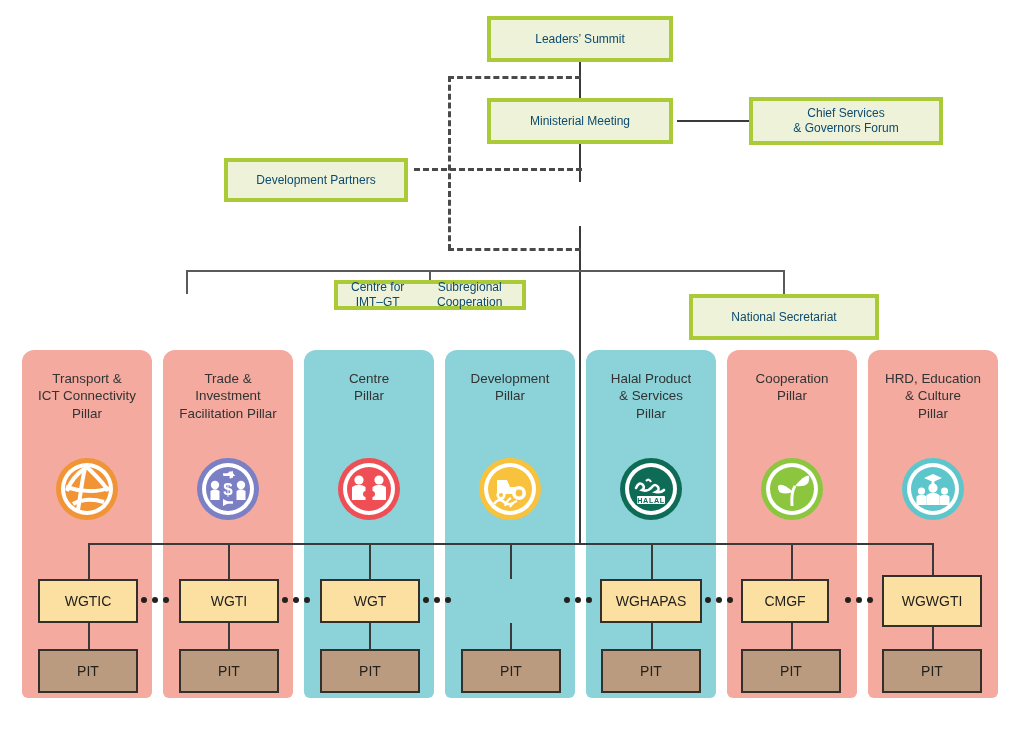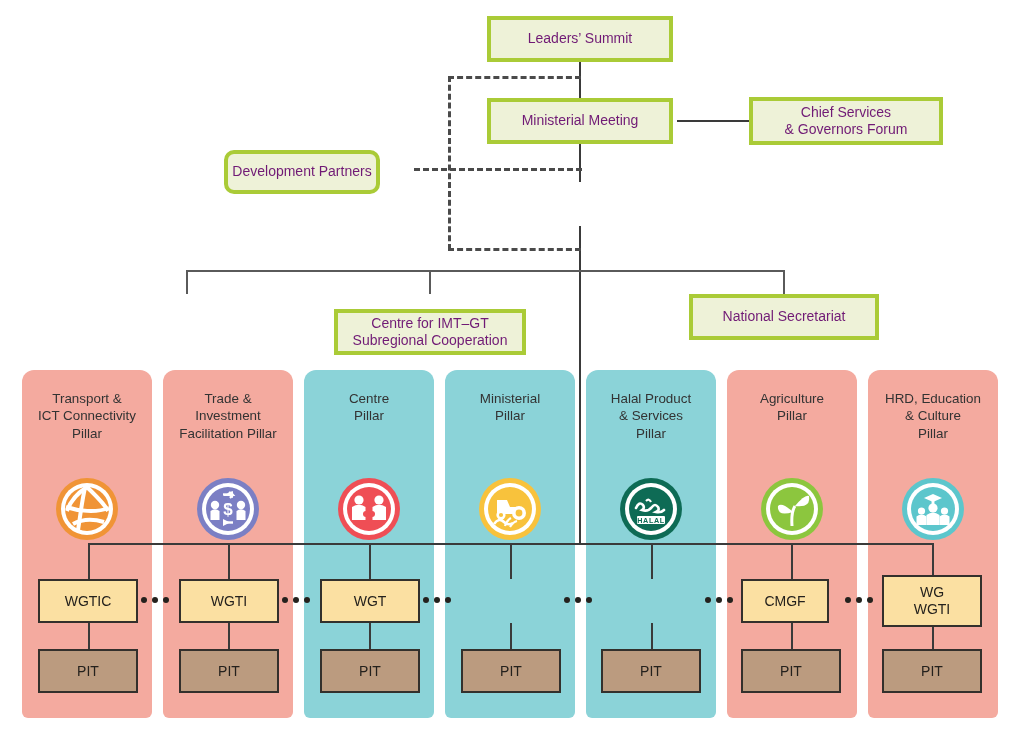--- a/index.html
+++ b/index.html
@@ -2,33 +2,33 @@
 <html><head>
 <meta charset="utf-8">
 <style>
   html,body{margin:0;padding:0;background:#ffffff;}
   body{font-family:"Liberation Sans",sans-serif;}
   #stage{position:relative;width:1024px;height:735px;background:#ffffff;overflow:hidden;}
 
   
   .gbox{position:absolute;background:#eef2d8;border:4px solid #aacb37;
         display:flex;align-items:center;justify-content:center;text-align:center;
-        color:#701a75;font-size:14px;line-height:1.24;box-sizing:border-box;z-index:6;}
+        color:#0c4a6e;font-size:12px;line-height:1.24;box-sizing:border-box;z-index:6;}
   .gbox span{display:block;}
 
   
   .ln{position:absolute;background:#3a3a3a;z-index:3;}
   .ln.v{width:2px;}
   .ln.h{height:2px;}
   .ln.thin{background:#5a5a5a;}
   .dash-v{position:absolute;width:0;border-left:3px dashed #4a4a4a;z-index:4;}
   .dash-h{position:absolute;height:0;border-top:3px dashed #4a4a4a;z-index:4;}
 
   
-  .pillar{position:absolute;top:370px;height:348px;border-radius:12px 12px 6px 6px;z-index:1;}
+  .pillar{position:absolute;top:350px;height:348px;border-radius:12px 12px 6px 6px;z-index:1;}
   .pillar.pink{background:#f4aa9f;}
   .pillar.teal{background:#8bd3d8;}
   .p-title{position:absolute;left:4px;right:4px;top:20px;text-align:center;
            font-size:13.4px;line-height:1.30;color:#333;font-weight:400;}
 
   
   .icon{position:absolute;left:50%;transform:translateX(-50%);top:108px;
         width:62px;height:62px;border-radius:50%;display:flex;align-items:center;
         justify-content:center;z-index:2;}
   .icon svg{display:block;}
@@ -73,26 +73,26 @@
   <div class="gbox" style="left:487px;top:98px;width:186px;height:46px;">
     <span>Ministerial Meeting</span>
   </div>
 
 
   <div class="gbox" style="left:749px;top:97px;width:194px;height:48px;flex-direction:column;">
     <span>Chief Services</span>
     <span>&amp; Governors Forum</span>
   </div>
 
-  <div class="gbox" style="left:224px;top:150px;width:156px;height:44px;border-radius:10px;">
+  <div class="gbox" style="left:224px;top:158px;width:184px;height:44px;">
     <span>Development Partners</span>
   </div>
 
 
-  <div class="gbox" style="left:334px;top:309px;width:192px;height:46px;flex-direction:column;">
+  <div class="gbox" style="left:334px;top:280px;width:192px;height:30px;flex-direction:row;">
     <span>Centre for IMT–GT</span>
     <span>Subregional Cooperation</span>
   </div>
 
   <div class="gbox" style="left:689px;top:294px;width:190px;height:46px;">
     <span>National Secretariat</span>
   </div>
 
   <div class="pillar pink" style="left:22px;width:130px;">
     <div class="p-title">
@@ -155,21 +155,21 @@
         <path d="M14 29 q7-4.5 13.5 0 l0 13 h-13.5 z" fill="#fff"></path>
         <path d="M34.5 29 q6.5-4.5 13.5 0 l0 13 h-13.5 z" fill="#fff"></path>
         <path d="M25 35 q6 5 12 0 q-6 8 -12 0" fill="#ef4e55"></path>
         <rect x="25" y="33" width="12" height="6" rx="3" fill="#ef4e55"></rect>
       </svg>
     </div>
   </div>
 
   <div class="pillar teal" style="left:445px;width:130px;">
     <div class="p-title">
-      <div>Ministerial</div>
+      <div>Development</div>
       <div>Pillar</div>
     </div>
     <div class="icon">
       <svg width="62" height="62" viewBox="0 0 62 62">
         <circle cx="31" cy="31" r="31" fill="#f8c23c"></circle>
         <circle cx="31" cy="31" r="26" fill="#fff"></circle>
         <circle cx="31" cy="31" r="22" fill="#f8c23c"></circle>
         <path d="M18 22 h10 l3 7 h9 v7 h-22 z" fill="#fff"></path>
         <circle cx="40" cy="35" r="7" fill="#fff"></circle>
         <circle cx="40" cy="35" r="3.4" fill="#f8c23c"></circle>
@@ -195,21 +195,21 @@
         <path d="M16 30 q3-7 7-3 q2 3 -1 5 q6 2 10 -3 q3-4 6 0 q2 3 -2 5 q5 1 8 -2" stroke="#fff" stroke-width="2.6" fill="none" stroke-linecap="round"></path>
         <path d="M26 23 q3-3 5 1" stroke="#fff" stroke-width="2.2" fill="none"></path>
         <rect x="17" y="38" width="28" height="8" rx="1" fill="#fff"></rect>
         <text x="31" y="44.6" font-family="Liberation Sans, sans-serif" font-size="7.2" font-weight="bold" fill="#0e6b55" text-anchor="middle" letter-spacing="0.6">HALAL</text>
       </svg>
     </div>
   </div>
 
   <div class="pillar pink" style="left:727px;width:130px;">
     <div class="p-title">
-      <div>Agriculture</div>
+      <div>Cooperation</div>
       <div>Pillar</div>
     </div>
     <div class="icon">
       <svg width="62" height="62" viewBox="0 0 62 62">
         <circle cx="31" cy="31" r="31" fill="#8cc63e"></circle>
         <circle cx="31" cy="31" r="26" fill="#fff"></circle>
         <circle cx="31" cy="31" r="22" fill="#8cc63e"></circle>
         <path d="M31 48 q-1-14 3-20" stroke="#fff" stroke-width="3" fill="none"></path>
         <path d="M34 28 q10-12 14 -10 q2 12 -14 10 z" fill="#fff"></path>
         <path d="M32 34 q-11-10 -15 -6 q-1 11 15 6 z" fill="#fff"></path>
@@ -259,24 +259,27 @@
 
   <div class="wg" style="left:38px;top:579px;width:100px;height:44px;">
     <span>WGTIC</span>
   </div>
   <div class="wg" style="left:179px;top:579px;width:100px;height:44px;">
     <span>WGTI</span>
   </div>
   <div class="wg" style="left:320px;top:579px;width:100px;height:44px;">
     <span>WGT</span>
   </div>
+  <div class="wg" style="left:600px;top:579px;width:102px;height:44px;">
+    <span>WGHAPAS</span>
+  </div>
   <div class="wg" style="left:741px;top:579px;width:88px;height:44px;">
     <span>CMGF</span>
   </div>
-  <div class="wg" style="left:882px;top:575px;width:100px;height:52px;flex-direction:column;">
+  <div class="wg" style="left:882px;top:575px;width:100px;height:52px;flex-direction:row;">
     <span>WG</span>
     <span>WGTI</span>
   </div>
 
   <div class="dots" style="left:141px;top:597px;">
       <i></i>
       <i></i>
       <i></i>
     </div>
   <div class="dots" style="left:282px;top:597px;">

